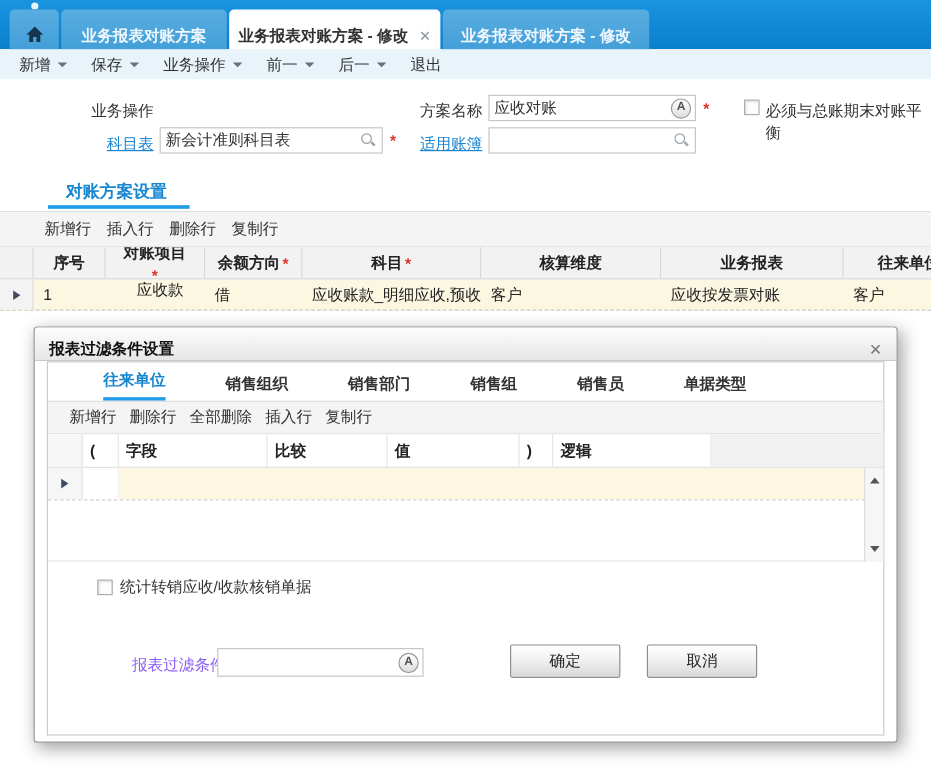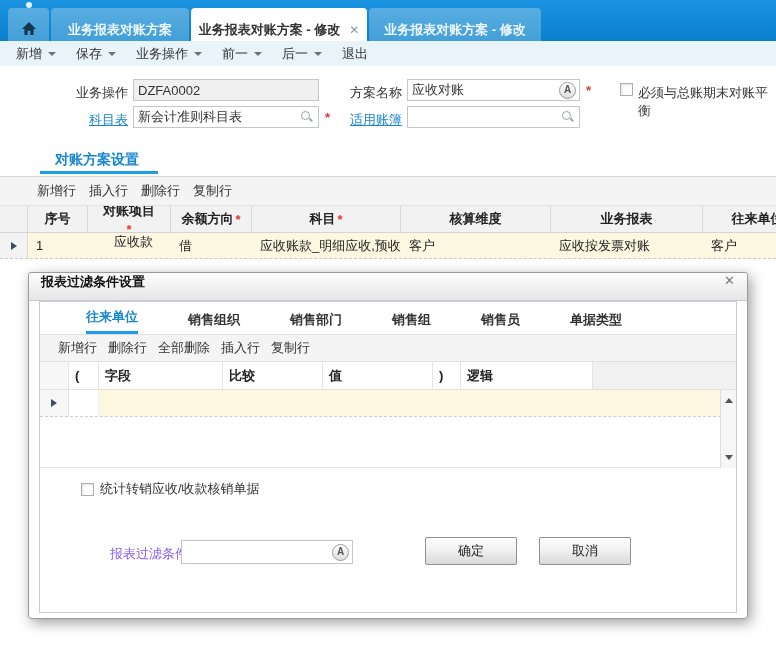--- a/index.html
+++ b/index.html
@@ -66,21 +66,21 @@
   .c4{width:149px;} .c5{width:150px;} .c6{width:152px;} .c7{width:110px;}
   .sel-cell{background:#f3f3f3;border-right:1px solid #ddd;justify-content:center;padding-left:0;}
   .row-arrow{width:0;height:0;border-left:6px solid #3f4a63;border-top:4px solid transparent;
              border-bottom:4px solid transparent;}
 
   
   .dialog{position:absolute;left:28px;top:272px;width:720px;height:347px;background:#fff;
           border:1px solid #9b9b9b;border-radius:3px;box-shadow:3px 4px 14px rgba(0,0,0,.38);
           box-sizing:border-box;}
   .dlg-title{height:27px;background:linear-gradient(#fdfdfd,#e6e6e6);border-bottom:1px solid #cacaca;
-          display:flex;align-items:flex-start;padding:0 12px;font-weight:bold;color:#111;
+          display:flex;align-items:flex-end;padding:0 12px;font-weight:bold;color:#111;
           border-radius:3px 3px 0 0;gap:28px;}
   .dlg-close{margin-left:auto;color:#7a7a7a;font-weight:bold;font-size:13px;cursor:pointer;}
   .dlg-panel{position:absolute;left:10px;top:28px;width:698px;height:312px;border:1px solid #c6cdd4;
           background:#fff;box-sizing:border-box;}
   .dlg-tabs{position:absolute;left:0;top:0;width:100%;height:32px;display:flex;padding-left:46px;
           gap:50px;align-items:flex-end;box-sizing:border-box;font-weight:bold;color:#333;}
   .dlg-tab{padding-bottom:5px;cursor:pointer;}
   .dlg-tab.active{color:#1787d0;border-bottom:3px solid #1e9be9;}
   .dlg-toolbar{position:absolute;left:0;top:32px;width:100%;height:28px;background:#f4f4f4;
           border-top:1px solid #e0e0e0;border-bottom:1px solid #e0e0e0;display:flex;align-items:center;
@@ -159,23 +159,20 @@
     <div class="tb-item">
       <span>后一</span>
       <span class="caret"></span>
     </div>
     <div class="tb-item">
       <span>退出</span>
     </div>
   </div>
 
   <div class="lbl" style="left:0;top:84px;width:128px;text-align:right;">业务操作</div>
-  <div class="inp-wrap inp-disabled" style="left:133px;top:79px;width:186px;">
-    <input readonly="" value="DZFA0002" style="">
-  </div>
 
   <div class="lbl" style="left:300px;top:84px;width:102px;text-align:right;">方案名称</div>
   <div class="inp-wrap" style="left:407px;top:79px;width:173px;">
     <input value="应收对账" style="">
     <span class="at-icon">A</span>
   </div>
   <div class="lbl req" style="left:586px;top:83px;">*</div>
 
   <div class="checkbox" style="position:absolute;left:620px;top:83px;"></div>
   <div class="lbl" style="left:638px;top:84px;">必须与总账期末对账平衡</div>

